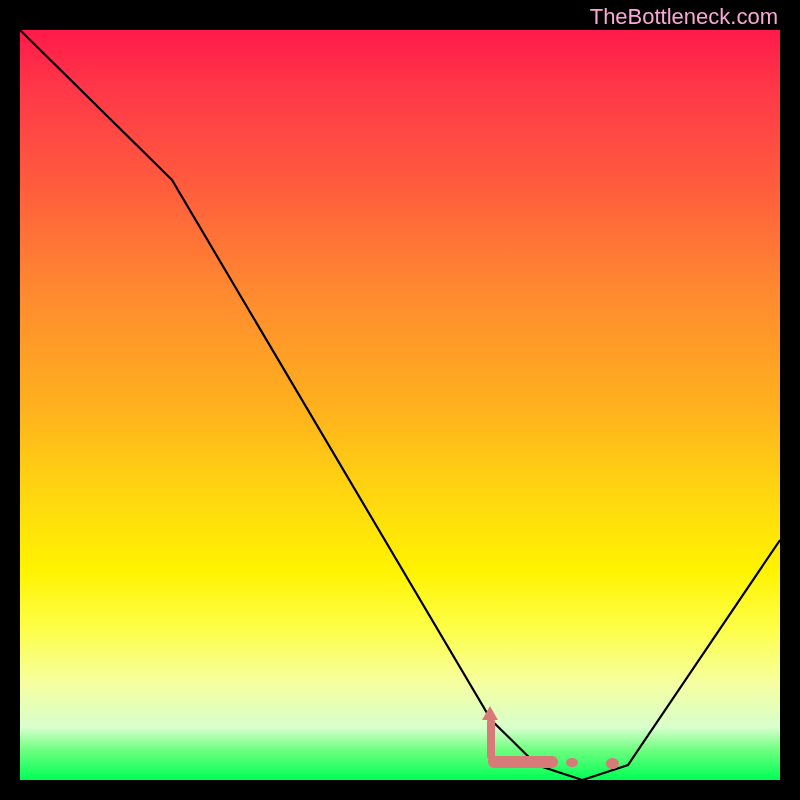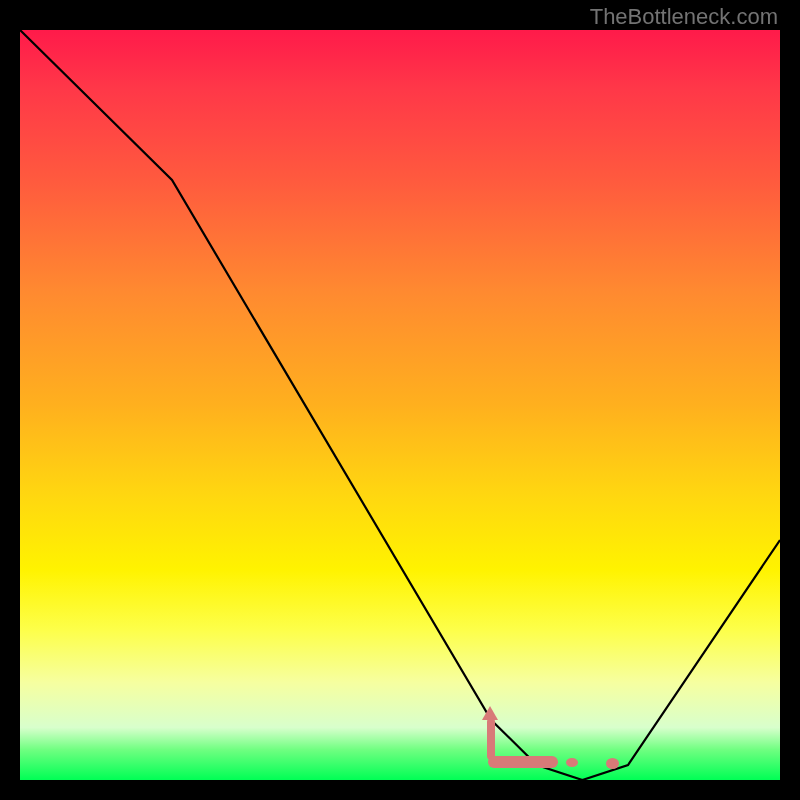--- a/index.html
+++ b/index.html
@@ -8,21 +8,21 @@
     height: 800px;
     background: #000;
     font-family: Arial, sans-serif;
     position: relative;
     overflow: hidden;
   }
   .watermark {
     position: absolute;
     top: 4px;
     right: 22px;
-    color: #737373;
+    color: #f9a8d4;
     font-size: 22px;
     font-weight: 500;
     z-index: 10;
   }
   .plot-area {
     position: absolute;
     left: 20px;
     top: 30px;
     width: 760px;
     height: 750px;

